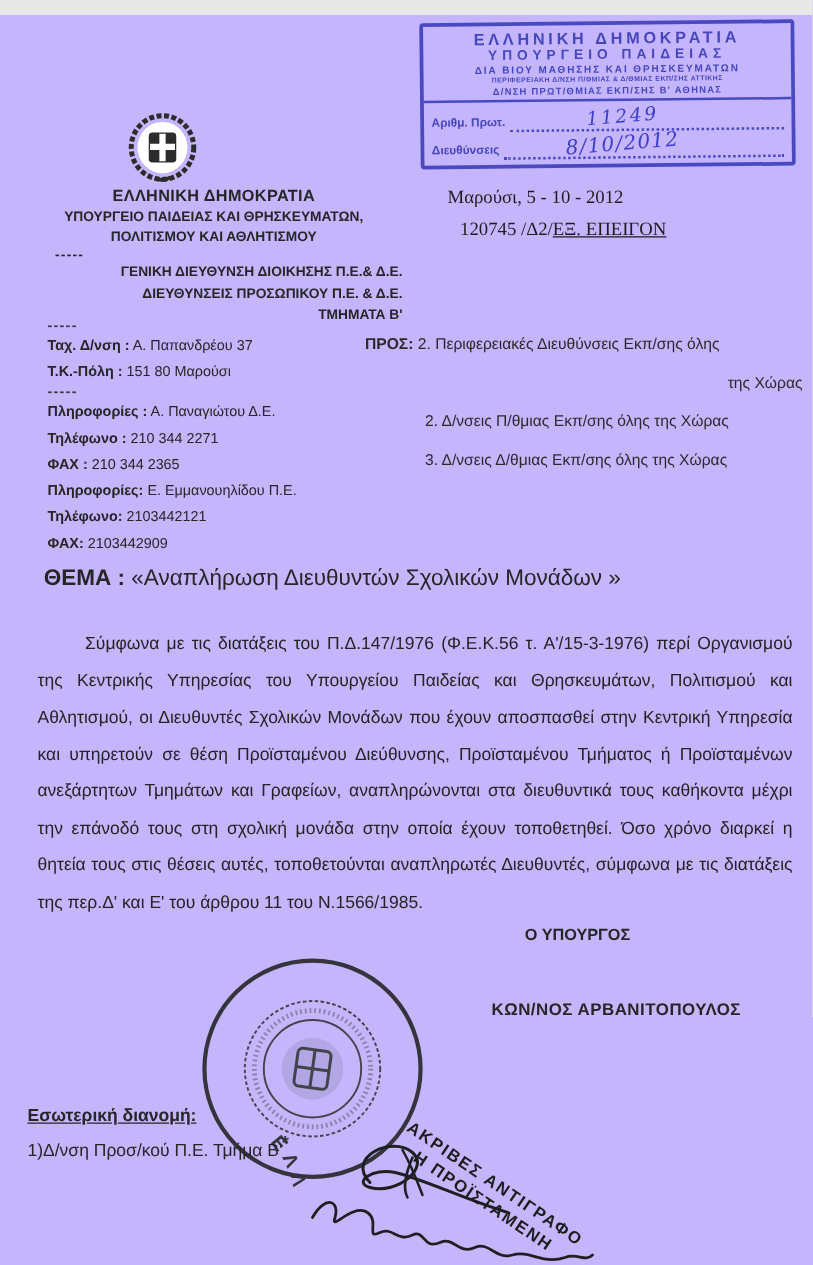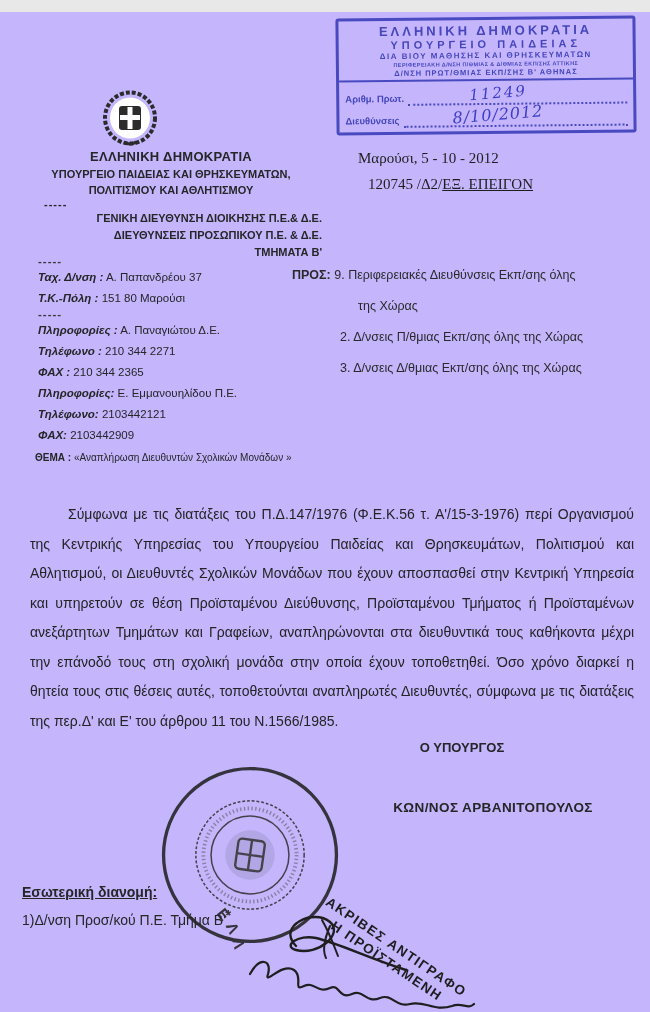--- a/index.html
+++ b/index.html
@@ -41,29 +41,29 @@
   .lh4,.lh5,.lh6{ font-size:11px; font-weight:bold; text-align:right; padding-left:24px; line-height:17px;}
   
   .dateline{ position:absolute; left:358px; top:138px; width:270px;
     font-family:"Liberation Serif", serif; font-size:15px; color:#1e1e1e;}
   .dl2{ margin-top:9px; padding-left:10px;}
   .dl2 .underl{ text-decoration:underline; }
   
   .contact{ position:absolute; left:38px; top:244px; width:252px; font-size:11.5px; }
   .c-div{ font-weight:bold; letter-spacing:1px; line-height:11px; color:#3a3a3a;}
   .c-row{ line-height:21px; white-space:nowrap;}
-  .c-label{ font-weight:bold;font-style:italic; }
+  .c-label{ font-weight:bold; }
   
   .recipients{ position:absolute; left:292px; top:248px; width:350px; font-size:12.5px; line-height:31px; color:#2a2a2a;}
   .rec-line1{ white-space:nowrap;}
   .rec-label{ font-weight:bold; }
-  .rec-cont{ padding-left:66px; }
+  .rec-cont{ padding-left:66px;text-align:right; }
   .rec-item{ padding-left:48px; white-space:nowrap;}
   
-  .subject{ position:absolute; left:35px; top:440px; font-size:10px; }
+  .subject{ position:absolute; left:35px; top:440px; font-size:18px; }
   .subject .s-label{ font-weight:bold; }
   
   .bodytext{ position:absolute; left:30px; top:488px; width:604px;
     font-size:14px; line-height:29.5px; text-align:justify; color:#242424;}
   .bodytext p{ margin:0; text-indent:38px; }
   
   .minister-title{ position:absolute; left:352px; top:728px; width:220px; text-align:center;
     font-size:13px; font-weight:bold; }
   .minister-name{ position:absolute; left:368px; top:788px; width:250px; text-align:center;
     font-size:13.5px; font-weight:bold; letter-spacing:0.4px;}
@@ -169,21 +169,21 @@
     </div>
     <div class="c-row">
       <span class="c-label">ΦΑΧ:</span>
       <span>2103442909</span>
     </div>
   </div>
 
   <div class="recipients">
     <div class="rec-line1">
       <span class="rec-label">ΠΡΟΣ:</span>
-      <span>9. Περιφερειακές Διευθύνσεις Εκπ/σης όλης</span>
+      <span>2. Περιφερειακές Διευθύνσεις Εκπ/σης όλης</span>
     </div>
     <div class="rec-cont">της Χώρας</div>
     <div class="rec-item">2. Δ/νσεις  Π/θμιας Εκπ/σης  όλης της Χώρας</div>
     <div class="rec-item">3. Δ/νσεις Δ/θμιας Εκπ/σης όλης της Χώρας</div>
   </div>
 
   <div class="subject">
     <span class="s-label">ΘΕΜΑ :</span>
     <span>«Αναπλήρωση Διευθυντών Σχολικών Μονάδων »</span>
   </div>

